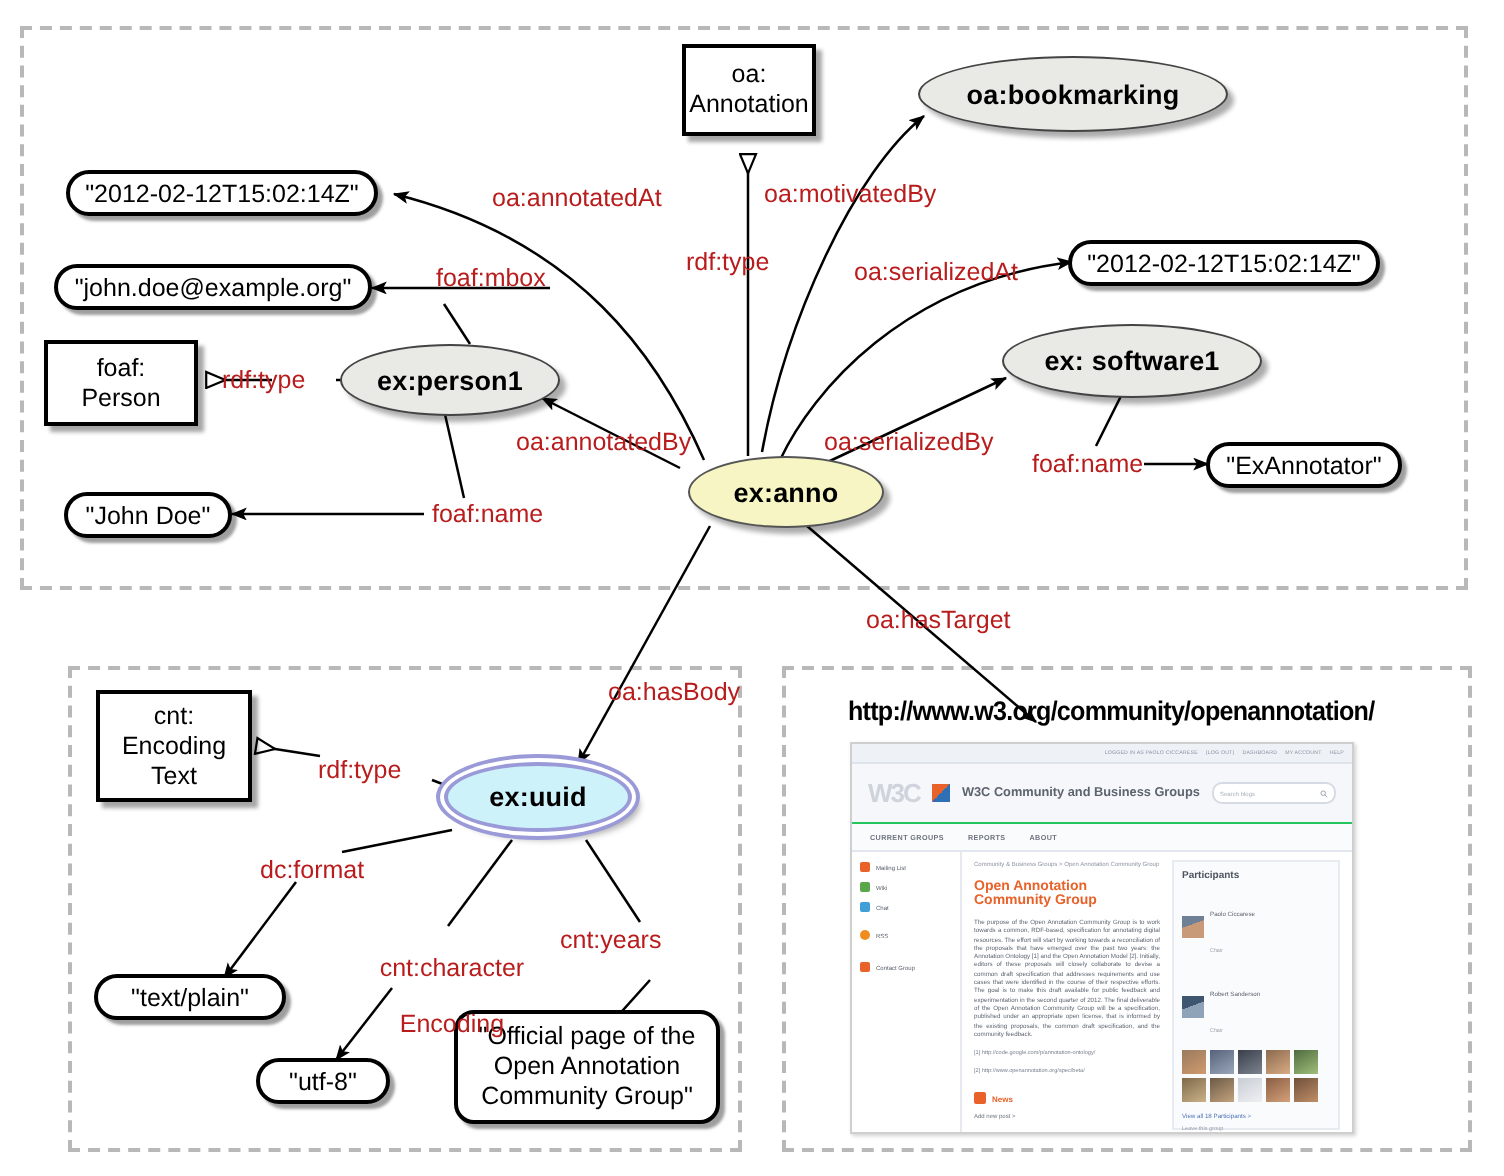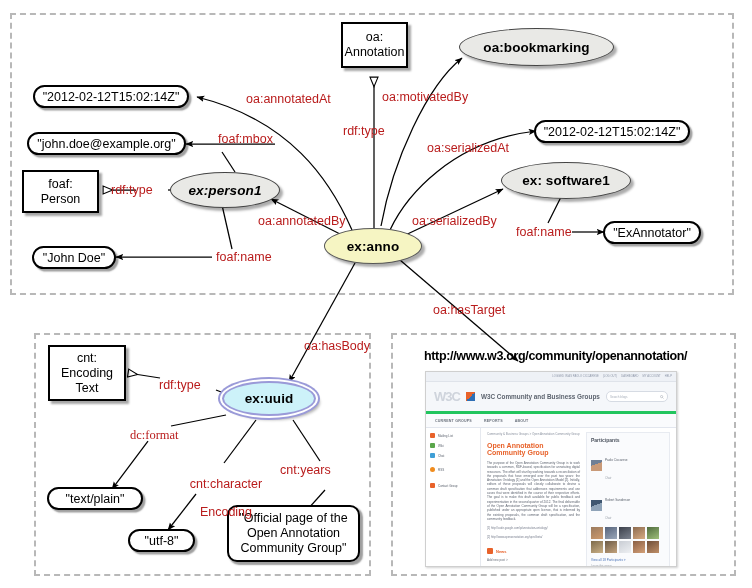--- a/index.html
+++ b/index.html
@@ -45,22 +45,22 @@
   .urlcap{position:absolute;font-family:"Liberation Sans","DejaVu Sans",sans-serif;
           font-weight:bold;font-size:13.5px;letter-spacing:-0.4px;color:#000;
           transform:scaleX(0.93);transform-origin:left center;white-space:nowrap;}
 
   
   .thumb{position:absolute;background:#fff;border:1px solid #cfcfcf;overflow:hidden;
          box-shadow:1px 1px 2px rgba(0,0,0,0.18);}
   .th-topbar{height:9px;background:#eef1f6;border-bottom:1px solid #dfe3ea;
              display:flex;justify-content:flex-end;align-items:center;padding-right:4px;gap:4px;}
   .th-tinytxt{font-size:2.6px;color:#8a93a5;letter-spacing:.1px;}
-  .th-head{height:29px;background:#f5f7fa;border-bottom:3px solid #22c55e;
-           display:flex;align-items:center;padding:0 8px;gap:6px;}
+  .th-head{height:29px;background:#f5f7fa;border-bottom:1px solid #22c55e;
+           display:flex;align-items:center;padding:0 8px;gap:6px;text-align:center;}
   .th-logo{font-size:13px;font-weight:bold;color:#cfd4dc;letter-spacing:-1px;}
   .th-cube{width:9px;height:9px;background:linear-gradient(135deg,#e8622a 0 50%,#2f6fb5 50% 100%);}
   .th-title{font-size:6.4px;color:#5d646f;font-weight:bold;flex:1;}
   .th-search{width:54px;height:9px;background:#fff;border:1px solid #d6dbe3;
              border-radius:5px;display:flex;align-items:center;justify-content:space-between;
              padding:0 3px;}
   .th-searchtxt{font-size:3px;color:#a9b0bb;}
   .th-nav{height:13px;background:#fafbfd;border-bottom:1px solid #e2e6ee;
           display:flex;align-items:center;gap:12px;padding:0 9px;}
   .th-navitem{font-size:3.6px;color:#6c737e;font-weight:bold;letter-spacing:.2px;}
@@ -172,37 +172,37 @@
 
   <div class="node lit" style="left:27px;top:132px;width:159px;height:23px;">
     <span>"john.doe@example.org"</span>
   </div>
 
   <div class="node clsbox" style="left:22px;top:170px;width:77px;height:43px;flex-direction:column;">
     <span>foaf:</span>
     <span>Person</span>
   </div>
 
-  <div class="node ell grey" style="left:170px;top:172px;width:110px;height:36px;font-style:italic;">
+  <div class="node ell grey" style="left:170px;top:172px;width:110px;height:36px;">
     <span>ex:person1</span>
   </div>
 
   <div class="node lit" style="left:32px;top:246px;width:84px;height:23px;">
     <span>"John Doe"</span>
   </div>
 
   <div class="node ell grey" style="left:501px;top:162px;width:130px;height:37px;">
     <span>ex: software1</span>
   </div>
 
   <div class="node lit" style="left:603px;top:221px;width:98px;height:23px;">
     <span>"ExAnnotator"</span>
   </div>
 
-  <div class="node ell yellow" style="left:324px;top:228px;width:98px;height:36px;">
+  <div class="node ell yellow" style="left:344px;top:228px;width:98px;height:36px;">
     <span>ex:anno</span>
   </div>
 
   <div class="node clsbox" style="left:48px;top:345px;width:78px;height:56px;flex-direction:column;">
     <span>cnt:</span>
     <span>Encoding</span>
     <span>Text</span>
   </div>
 
   <div class="node ell cyan" style="left:222px;top:381px;width:94px;height:35px;">
@@ -219,31 +219,31 @@
 
   <div class="node lit multi" style="left:227px;top:505px;width:133px;height:57px;flex-direction:column;">
     <span>"Official page of the</span>
     <span>Open Annotation</span>
     <span>Community Group"</span>
   </div>
 
   <div class="elabel" style="left:343px;top:124px;">rdf:type</div>
   <div class="elabel" style="left:382px;top:90px;">oa:motivatedBy</div>
   <div class="elabel" style="left:246px;top:92px;">oa:annotatedAt</div>
-  <div class="elabel" style="left:427px;top:129px;margin-top:12px;">oa:serializedAt</div>
+  <div class="elabel" style="left:427px;top:129px;">oa:serializedAt</div>
   <div class="elabel" style="left:258px;top:214px;">oa:annotatedBy</div>
   <div class="elabel" style="left:412px;top:214px;">oa:serializedBy</div>
   <div class="elabel" style="left:218px;top:132px;">foaf:mbox</div>
   <div class="elabel" style="left:111px;top:183px;">rdf:type</div>
   <div class="elabel" style="left:216px;top:250px;">foaf:name</div>
   <div class="elabel" style="left:516px;top:225px;">foaf:name</div>
   <div class="elabel" style="left:304px;top:295px;margin-top:44px;">oa:hasBody</div>
   <div class="elabel" style="left:433px;top:303px;">oa:hasTarget</div>
   <div class="elabel" style="left:159px;top:378px;">rdf:type</div>
-  <div class="elabel" style="left:130px;top:428px;font-family:Liberation Serif, serif;">dc:format</div>
+  <div class="elabel" style="left:130px;top:428px;">dc:format</div>
   <div class="elabel ctr" style="left:164px;top:463px;width:110px;">
     <span>cnt:character</span><br>
     <span>Encoding</span>
   </div>
   <div class="elabel" style="left:280px;top:463px;">cnt:years</div>
 
   <div class="urlcap" style="left:424px;top:348px;">http://www.w3.org/community/openannotation/</div>
 
   <div class="thumb" style="left:425px;top:371px;width:250px;height:194px;">
 

